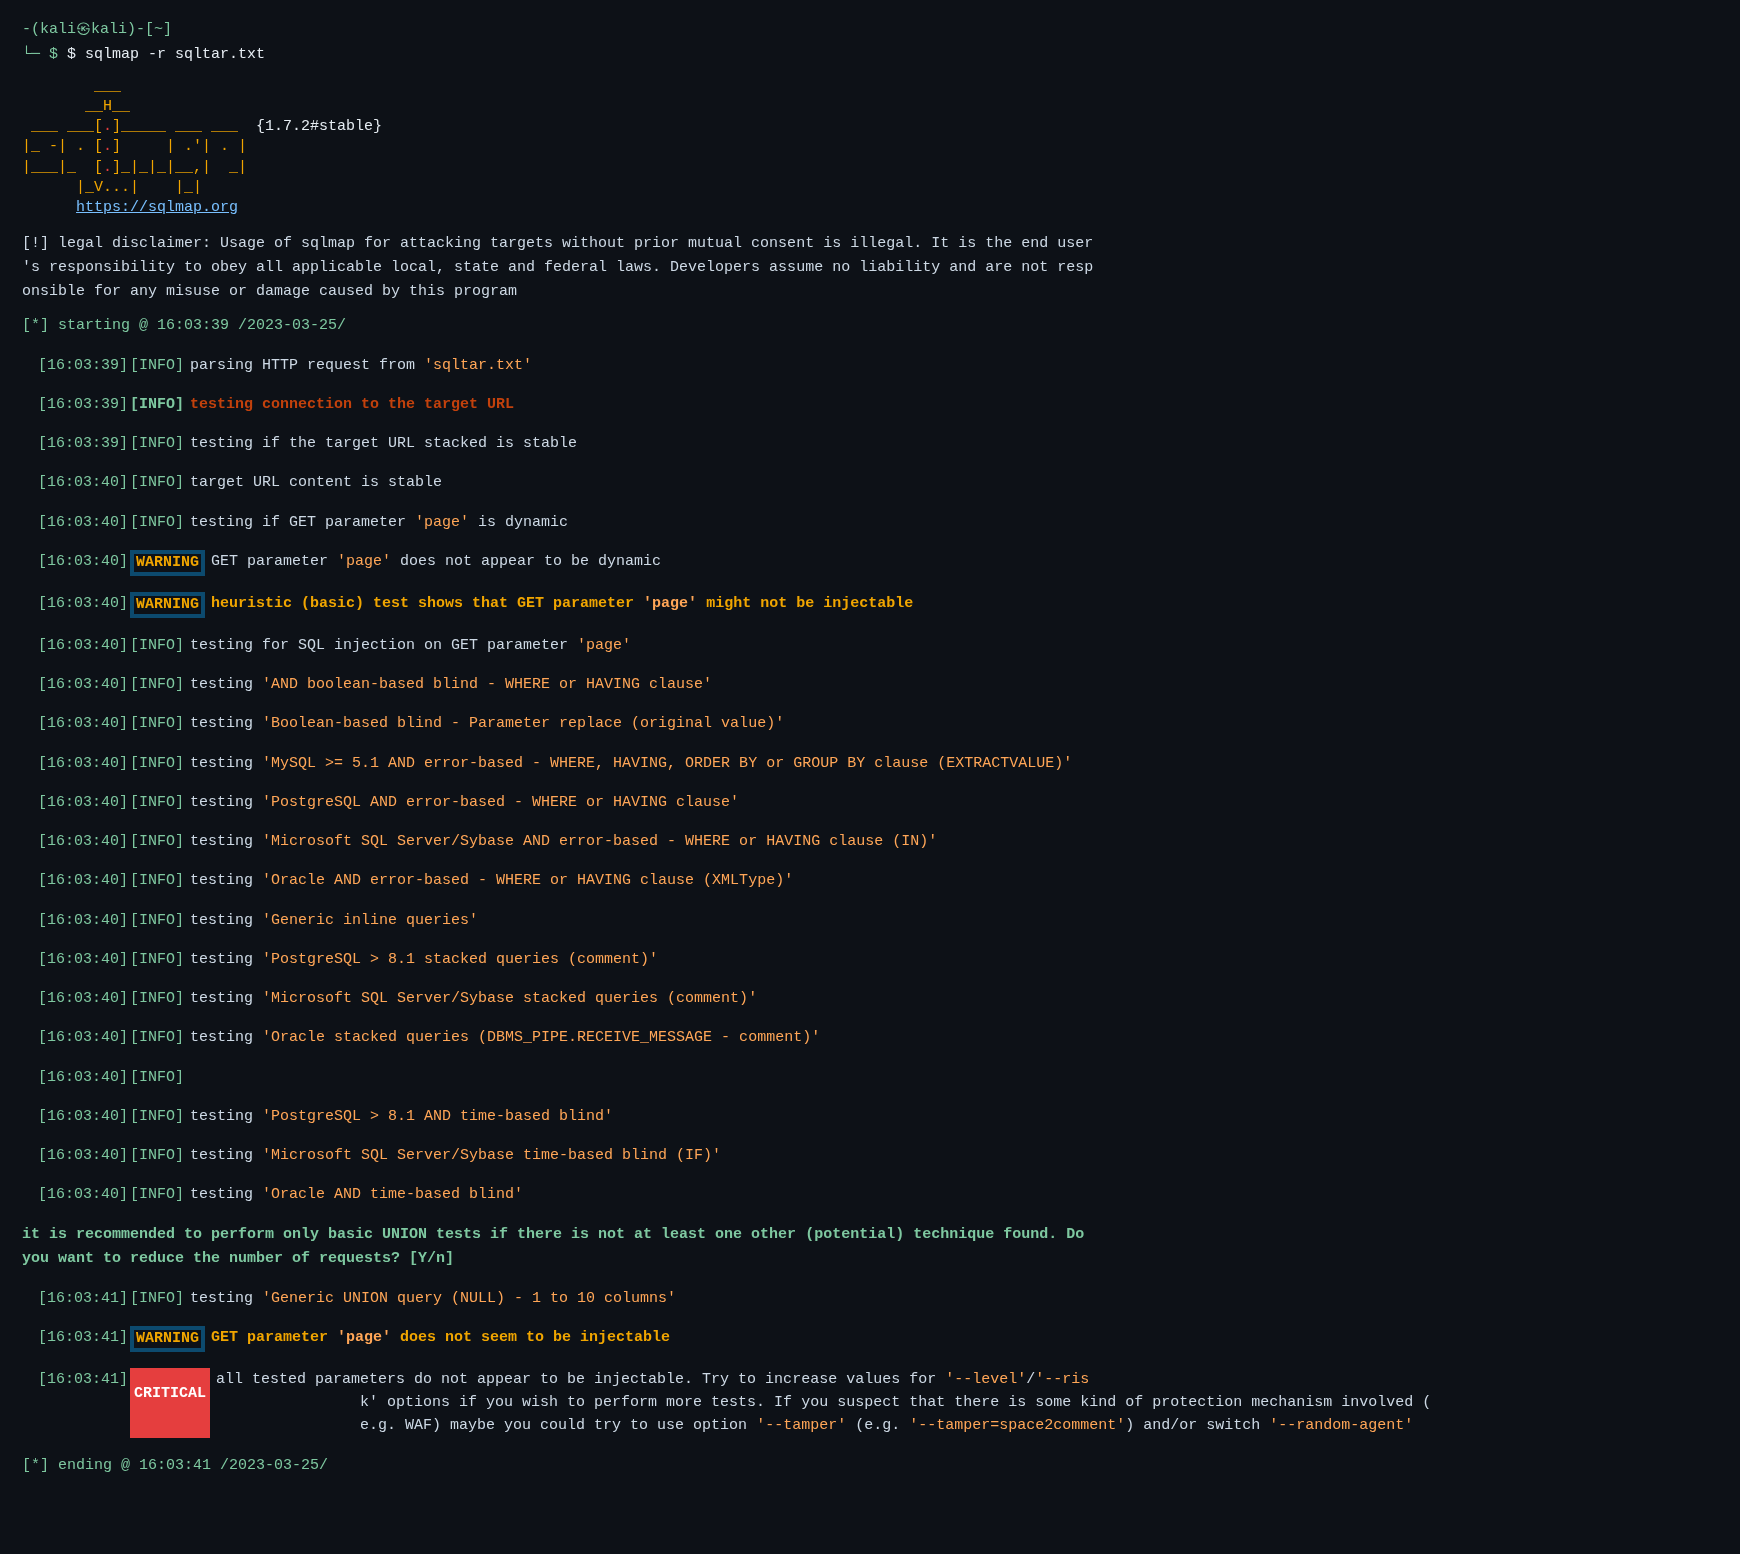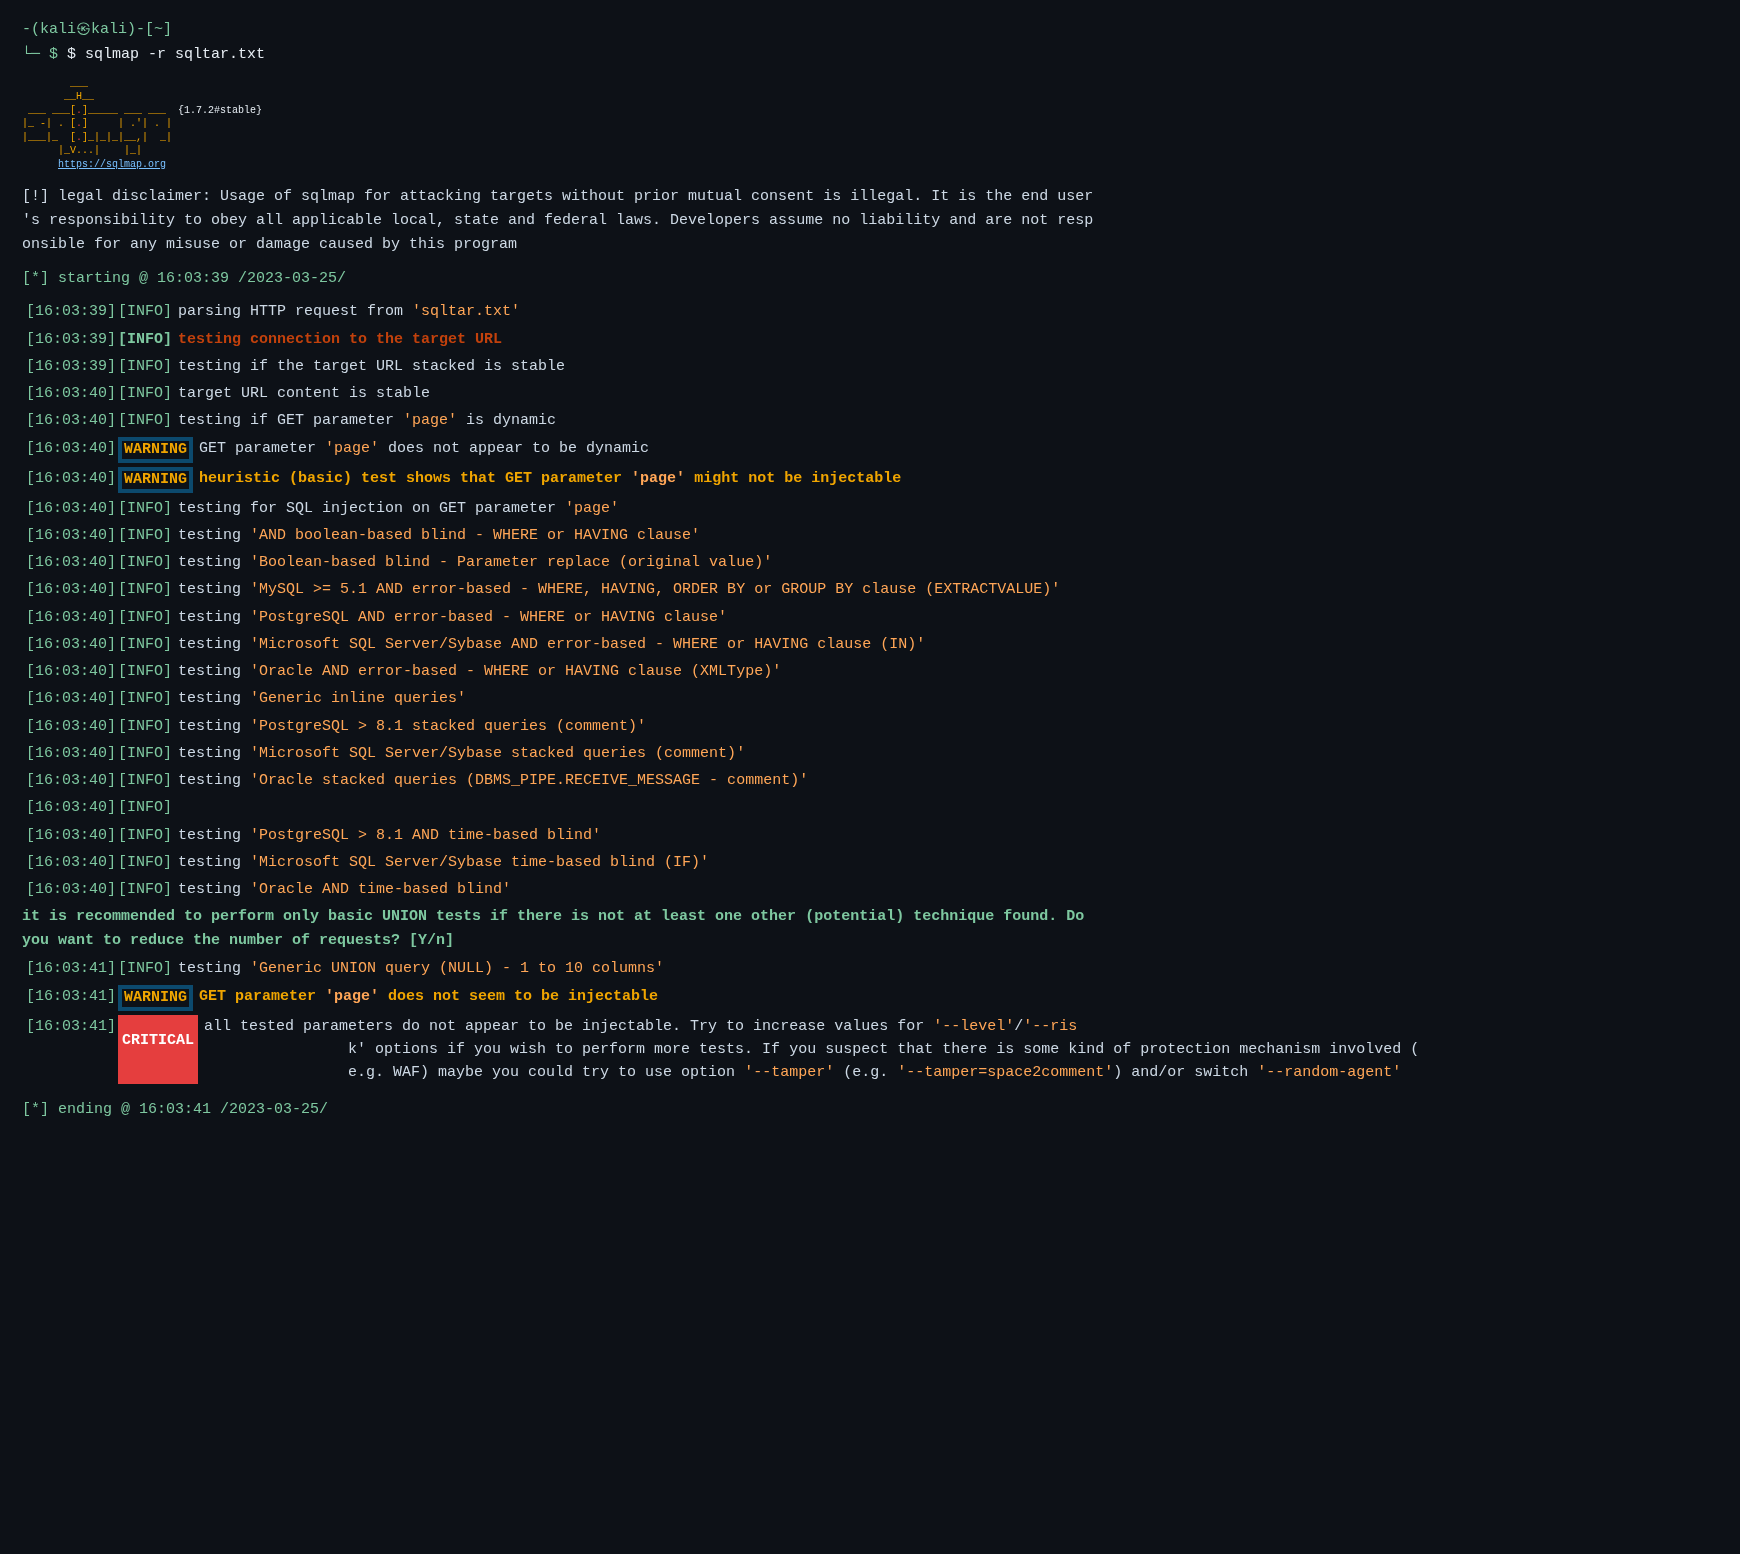--- a/index.html
+++ b/index.html
@@ -39,21 +39,21 @@
       margin: 14px 0 10px 0;
       line-height: 1.6;
     }
     .starting-line {
       color: #7ec8a0;
       margin: 0 0 10px 0;
     }
     .log-line {
       display: flex;
       flex-wrap: wrap;
-      margin: 4px;
+      margin: 16px;
       line-height: 1.55;
     }
     .ts {
       color: #7ec8a0;
       margin-right: 2px;
     }
     .tag-info {
       color: #7ec8a0;
       margin-right: 6px;
     }
@@ -110,21 +110,21 @@
       color: #7ec8a0;
       margin-top: 14px;
     }
     .blank { margin: 6px 0; }
     .ascii-art-block {
       margin: 4px 0;
     }
     .ascii-left {
       color: #f0a500;
       white-space: pre;
-      font-size: 10px;
+      font-size: 15px;
       line-height: 1.35;
     }
     pre {
       font-family: 'Courier New', Courier, monospace;
     }
   </style>
 </head>
 <body>
 
 <div class="terminal">

